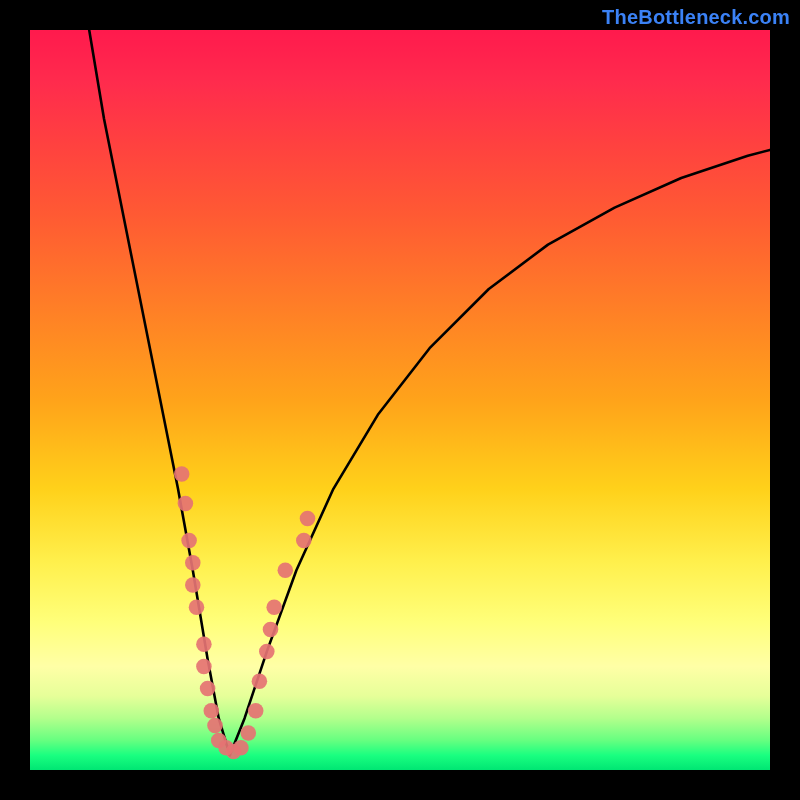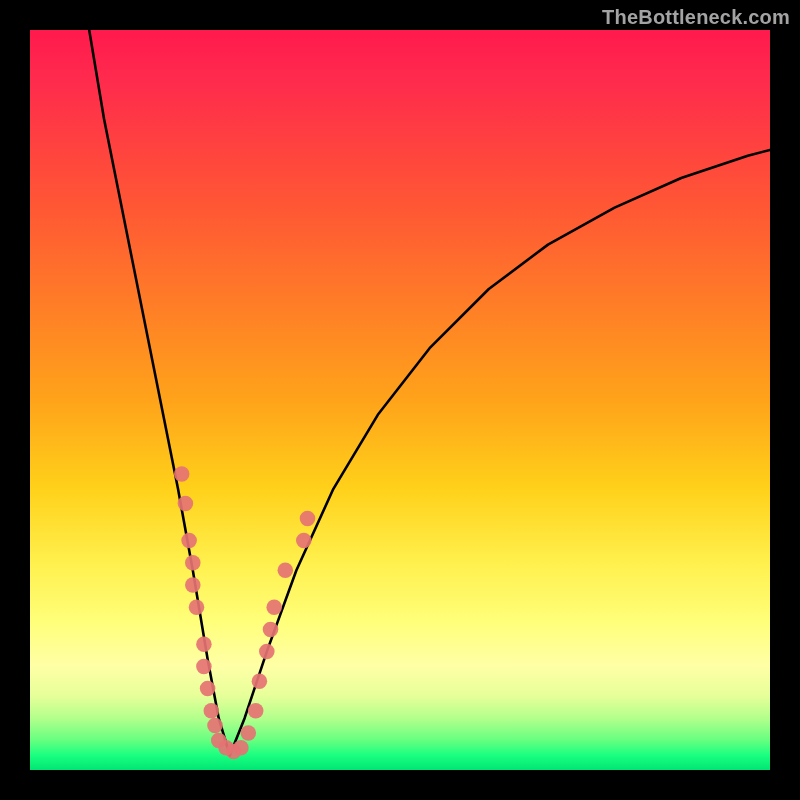--- a/index.html
+++ b/index.html
@@ -28,21 +28,21 @@
     overflow: hidden;
   }
   .gradient-bg {
     position: absolute;
     inset: 0;
   }
   .brand {
     position: absolute;
     top: 6px;
     right: 10px;
-    color: #a3a3a3;
+    color: #3b82f6;
     font-size: 20px;
     font-weight: 600;
     letter-spacing: 0.2px;
   }
   svg.curve {
     position: absolute;
     inset: 0;
     width: 100%;
     height: 100%;
   }

